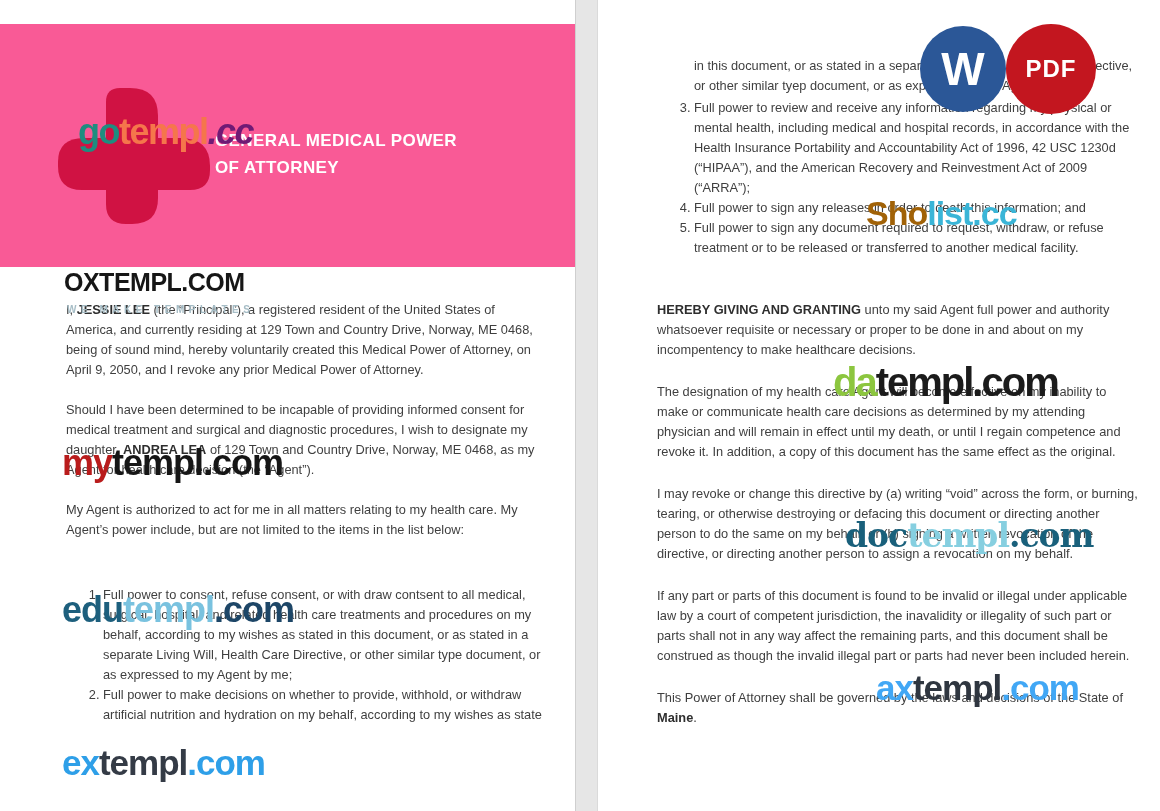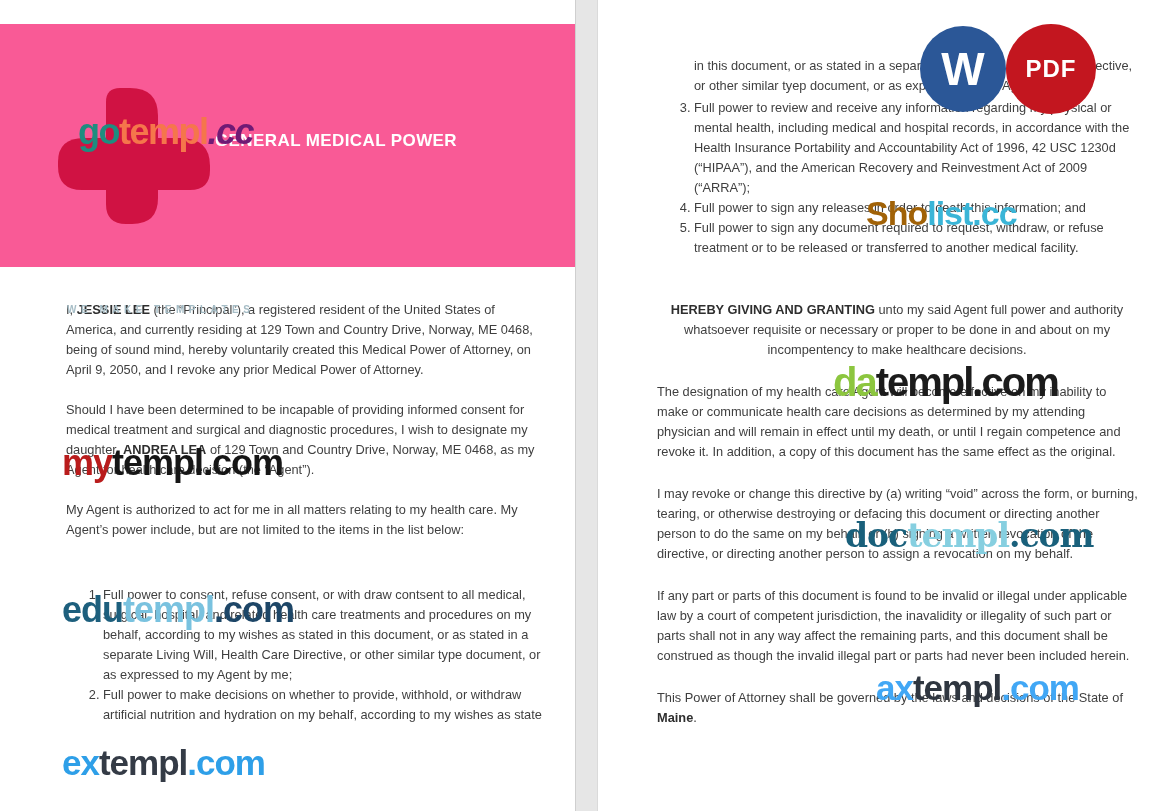--- a/index.html
+++ b/index.html
@@ -21,21 +21,21 @@
   .content-left{position:absolute;left:66px;top:276px;width:470px;}
   .content-right{position:absolute;left:59px;top:56px;width:480px;}
   .heading{margin:0 0 26px;font-size:13.2px;font-weight:700;color:#222;letter-spacing:.2px;}
   .doc-p{margin:0 0 20px;font-size:12.8px;line-height:20px;color:#3f3f3f;white-space:pre;}
   .content-right .doc-p{margin-bottom:22px;}
   .doc-p .b{font-weight:700;color:#2e2e2e;}
   .doc-list{margin:0;padding-left:37px;}
   .list-left{margin-top:45px;}
   .doc-list li{font-size:12.8px;line-height:20px;color:#3f3f3f;white-space:pre;}
   .list-cont{margin-left:37px;margin-bottom:2px;font-size:12.8px;line-height:20px;color:#3f3f3f;white-space:pre;}
-  .p-first{margin-top:42px;text-align:center;}
+  .p-first{margin-top:42px;}
 
   
   .wm{position:absolute;line-height:1;white-space:nowrap;font-weight:800;letter-spacing:-1px;z-index:5;}
   .wm-gotempl{left:78px;top:114px;font-size:36px;letter-spacing:-1.5px;}
   .wm-oxtempl{left:64px;top:270px;font-size:25px;font-weight:900;letter-spacing:-.5px;}
   .wm-tagline{position:absolute;left:67px;top:304px;font-size:10px;font-weight:700;
               letter-spacing:4.5px;z-index:5;}
   .wm-mytempl{left:62px;top:445px;font-size:36px;}
   .wm-edutempl{left:62px;top:592px;font-size:36px;}
   .wm-extempl{left:62px;top:745px;font-size:35px;}
@@ -61,20 +61,21 @@
       <svg class="cross-svg" viewBox="0 0 152 140">
         <g fill="#d01243">
           <path d="M48,104 L48,16 Q48,2 62,2 L72,2 Q100,2 100,30 L100,104 Z"></path>
           <path d="M48,52 L122,52 Q152,52 152,80 L152,84 Q152,104 132,104 L48,104 Z"></path>
           <path d="M48,52 L100,52 L100,112 Q100,138 74,138 L68,138 Q48,138 48,118 Z"></path>
           <path d="M100,52 L26,52 Q0,52 0,76 L0,80 Q0,104 24,104 L100,104 Z"></path>
         </g>
       </svg>
       <div class="doc-title">
         <div>GENERAL MEDICAL POWER</div>
+        <div>OF ATTORNEY</div>
       </div>
     </div>
 
     <div class="content-left">
       <p class="doc-p"><span>I, </span><span class="b">JESSIE LEE</span><span> (the “Principal”), a registered resident of the United States of
 America, and currently residing at 129 Town and Country Drive, Norway, ME 0468,
 being of sound mind, hereby voluntarily created this Medical Power of Attorney, on
 April 9, 2050, and I revoke any prior Medical Power of Attorney.</span></p>
       <p class="doc-p"><span>Should I have been determined to be incapable of providing informed consent for
 medical treatment and surgical and diagnostic procedures, I wish to designate my
@@ -124,20 +125,21 @@
       <p class="doc-p"><span>If any part or parts of this document is found to be invalid or illegal under applicable
 law by a court of competent jurisdiction, the inavalidity or illegality of such part or
 parts shall not in any way affect the remaining parts, and this document shall be
 construed as though the invalid illegal part or parts had never been included herein.</span></p>
       <p class="doc-p"><span>This Power of Attorney shall be governed by the laws and decisions of the State of
 </span><span class="b">Maine</span><span>.</span></p>
     </div>
   </div>
 
   <div class="wm wm-gotempl"><span style="color: rgb(30, 141, 127);">go</span><span style="color: rgb(245, 118, 75);">templ</span><span style="color: #701a75; font-style: italic;">.cc</span></div>
+  <div class="wm wm-oxtempl"><span style="color: rgb(22, 22, 22);">OXTEMPL.COM</span></div>
   <div class="wm-tagline" style="color: rgb(166, 189, 198);">WE MAKE TEMPLATES</div>
   <div class="wm wm-mytempl"><span style="color: #b91c1c;">my</span><span style="color: rgb(22, 22, 22);">templ.com</span></div>
   <div class="wm wm-edutempl"><span style="color: rgb(29, 95, 125);">edu</span><span style="color: rgb(121, 194, 223);">templ</span><span style="color: rgb(29, 70, 103);">.com</span></div>
   <div class="wm wm-extempl"><span style="color: rgb(46, 159, 232);">ex</span><span style="color: rgb(52, 59, 70);">templ</span><span style="color: rgb(46, 159, 232);">.com</span></div>
   <div class="wm wm-shotempl"><span style="color: #a16207;">Sho</span><span style="color: rgb(58, 181, 215);">list.cc</span></div>
   <div class="wm wm-datempl"><span style="color: rgb(140, 198, 63);">da</span><span style="color: rgb(27, 27, 27);">templ.com</span></div>
   <div class="wm wm-doctempl"><span style="color: rgb(25, 96, 123);">doc</span><span style="color: rgb(134, 207, 224);">templ</span><span style="color: rgb(25, 96, 123);">.com</span></div>
   <div class="wm wm-axtempl"><span style="color: rgb(65, 167, 245);">ax</span><span style="color: rgb(47, 54, 64);">templ</span><span style="color: rgb(65, 167, 245);">.com</span></div>
 
   <div class="badge badge-word" style="background-color: rgb(43, 87, 151);">

